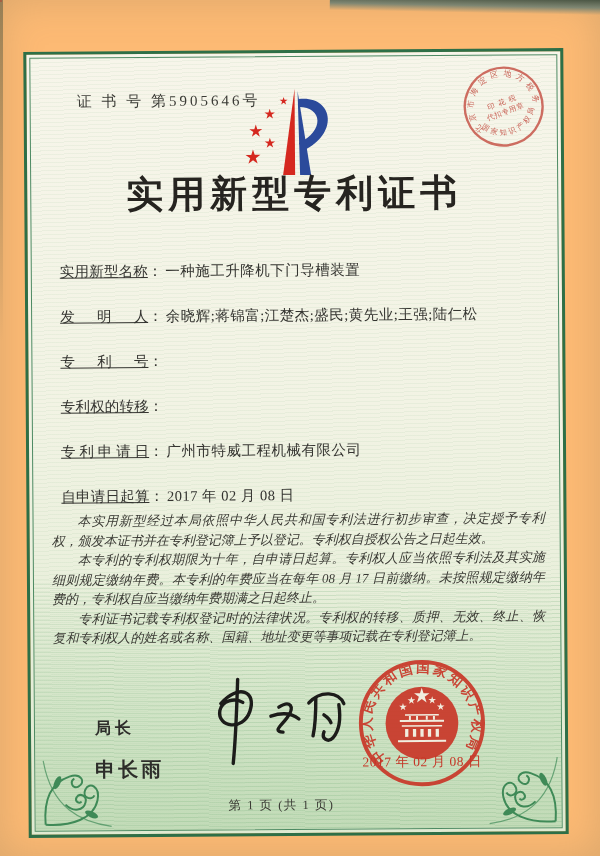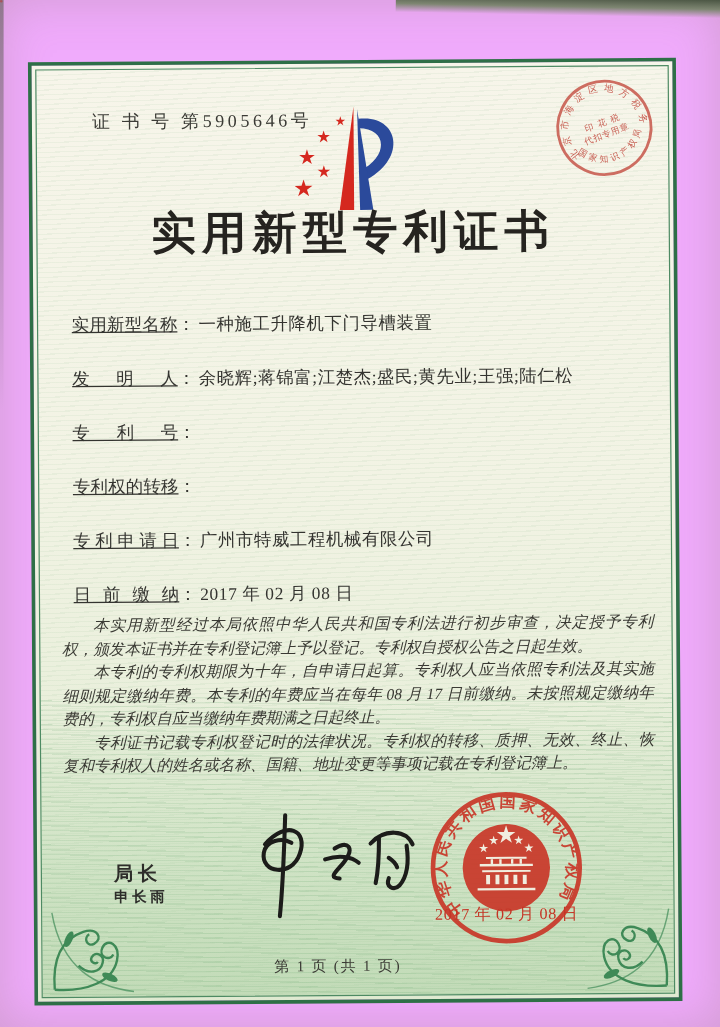--- a/index.html
+++ b/index.html
@@ -2,21 +2,21 @@
 <html><head>
 <meta charset="utf-8">
 <style>
   html,body{margin:0;padding:0;}
   body{
     width:600px;height:856px;overflow:hidden;position:relative;
     background:#b7b1a0;
     font-family:"Liberation Serif","DejaVu Serif",serif;
   }
   .scan{
-    position:absolute;inset:0;background:#f0abfc;
+    position:absolute;inset:0;background:#fdba74;
     box-shadow:inset 0 0 40px rgba(120,110,85,.25);
   }
   .edge-top{
     position:absolute;top:-6px;left:55%;right:-8px;height:16px;
     background:linear-gradient(to bottom,#46513f,#7e8672 55%,rgba(126,134,114,0));
     transform:rotate(1.1deg);transform-origin:left top;
   }
   .edge-left{
     position:absolute;top:0;left:0;width:3px;height:40%;
     background:linear-gradient(to bottom,rgba(70,80,60,.5),rgba(70,80,60,0));
@@ -69,21 +69,21 @@
   .fcolon{flex:0 0 auto;}
   .fvalue{margin-left:3px;letter-spacing:.5px;}
   .paras{
     position:absolute;left:18px;right:15px;top:453px;z-index:2;
     font-size:13px;line-height:19.5px;color:#3a3a34;
     font-style:italic;text-align:justify;
   }
   .paras p{margin:0;text-indent:2em;}
   .officer{position:absolute;left:60px;top:660px;z-index:2;color:#2d2d2a;}
   .officer .otitle{font-size:16px;letter-spacing:4px;font-weight:600;}
-  .officer .oname{font-size:12px;letter-spacing:3px;font-weight:600;}
+  .officer .oname{font-size:20px;letter-spacing:3px;font-weight:600;margin-top:17px;}
   .signature{position:absolute;left:158px;top:616px;width:160px;height:104px;z-index:2;}
   .seal-main{position:absolute;left:322px;top:602px;width:130px;height:130px;z-index:3;opacity:.93;}
   .seal-date{
     position:absolute;left:-14px;right:-14px;top:95px;text-align:center;
     font-size:13.5px;letter-spacing:.5px;color:#c5291b;font-style:normal;z-index:4;
   }
   .seal-tax{position:absolute;left:431px;top:9px;width:84px;height:84px;z-index:2;
     transform:rotate(-20deg);opacity:.85;}
   .corner{position:absolute;z-index:2;}
   .corner-br{right:2px;bottom:2px;width:80px;height:80px;}
@@ -145,21 +145,21 @@
         <div class="frow">
           <span class="flabel">专利权的转移</span>
             <span class="fcolon">：</span>
         </div>
         <div class="frow">
           <span class="flabel">专利申请日</span>
             <span class="fcolon">：</span>
           <span class="fvalue">广州市特威工程机械有限公司</span>
         </div>
         <div class="frow">
-          <span class="flabel">日前缴纳</span>
+          <span class="flabel">自申请日起算</span>
             <span class="fcolon">：</span>
           <span class="fvalue">2017 年 02 月 08 日</span>
         </div>
       </div>
 
       <div class="paras">
         <p>本实用新型经过本局依照中华人民共和国专利法进行初步审查，决定授予专利权，颁发本证书并在专利登记簿上予以登记。专利权自授权公告之日起生效。</p>
         <p>本专利的专利权期限为十年，自申请日起算。专利权人应当依照专利法及其实施细则规定缴纳年费。本专利的年费应当在每年 08 月 17 日前缴纳。未按照规定缴纳年费的，专利权自应当缴纳年费期满之日起终止。</p>
         <p>专利证书记载专利权登记时的法律状况。专利权的转移、质押、无效、终止、恢复和专利权人的姓名或名称、国籍、地址变更等事项记载在专利登记簿上。</p>
       </div>

